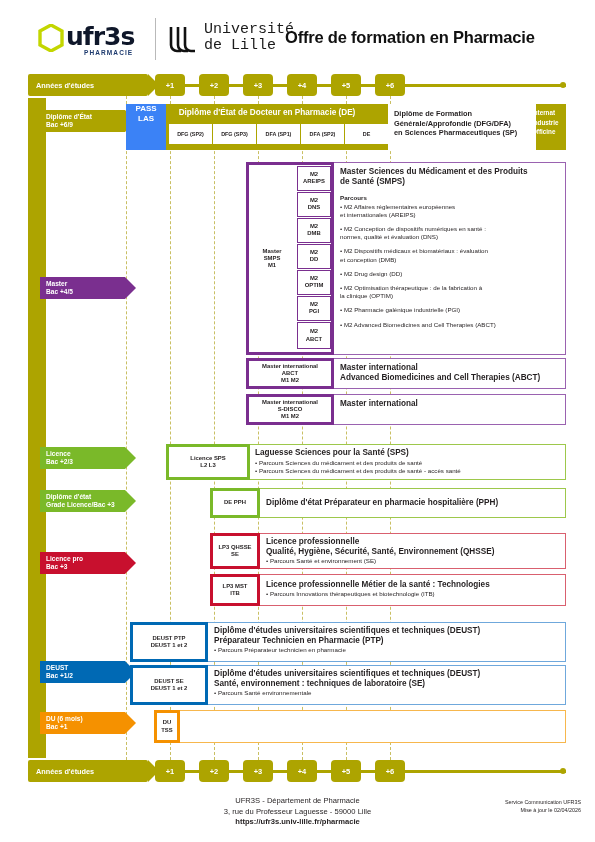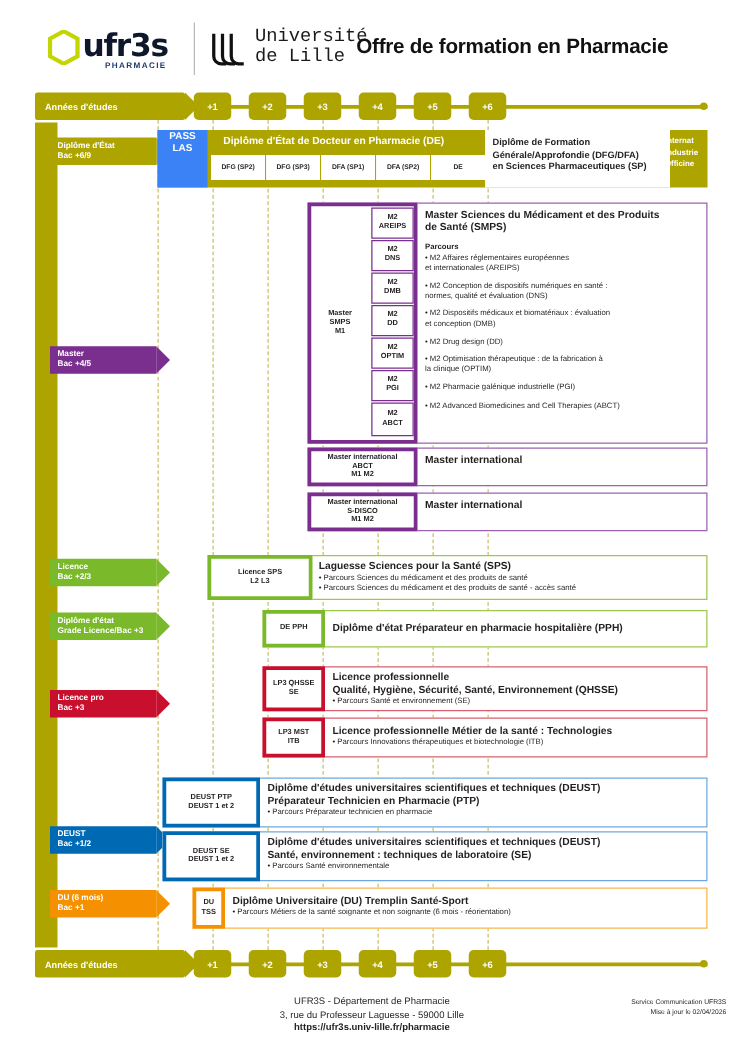--- a/index.html
+++ b/index.html
@@ -264,20 +264,21 @@
   </div>
 
   <div class="box" style="left:246px;top:358px;width:320px;height:31px;border:1.6px solid #9a62b0;"></div>
   <div class="chip" style="left:246px;top:358px;width:88px;height:31px;border:3px solid #7a2f8f;">
     <div>Master international</div>
     <div>ABCT</div>
     <div>M1 M2</div>
   </div>
   <div class="bodytext" style="left:340px;top:363px;width:222px;">
     <div class="h1l">Master international</div>
+    <div class="h1l">Advanced Biomedicines and Cell Therapies (ABCT)</div>
   </div>
 
   <div class="box" style="left:246px;top:394px;width:320px;height:31px;border:1.6px solid #9a62b0;"></div>
   <div class="chip" style="left:246px;top:394px;width:88px;height:31px;border:3px solid #7a2f8f;">
     <div>Master international</div>
     <div>S-DISCO</div>
     <div>M1 M2</div>
   </div>
   <div class="bodytext" style="left:340px;top:399px;width:222px;">
     <div class="h1l">Master international</div>
@@ -342,24 +343,20 @@
   <div class="bodytext" style="left:214px;top:669px;width:348px;">
     <div class="h1l">Diplôme d'études universitaires scientifiques et techniques (DEUST)</div>
     <div class="h1l">Santé, environnement : techniques de laboratoire (SE)</div>
     <div class="bul">• Parcours Santé environnementale</div>
   </div>
 
   <div class="box" style="left:154px;top:710px;width:412px;height:33px;border:1.6px solid #f7b74d;"></div>
   <div class="chip" style="left:154px;top:710px;width:26px;height:33px;border:3px solid #f59100;">
     <div>DU</div>
     <div>TSS</div>
-  </div>
-  <div class="bodytext" style="left:186px;top:716px;width:376px;">
-    <div class="h1l">Diplôme Universitaire (DU) Tremplin Santé-Sport</div>
-    <div class="bul">• Parcours Métiers de la santé soignante et non soignante (6 mois - réorientation)</div>
   </div>
 
   <div class="tl" style="top:760px;left:0;width:595px;">
     <div class="tl-line"></div>
     <div class="tl-dot"></div>
     <div class="tl-label">Années d'études</div>
     <div class="tl-arrow"></div>
     <div class="yr" style="left:155px">+1</div>
     <div class="yr" style="left:199px">+2</div>
     <div class="yr" style="left:243px">+3</div>

